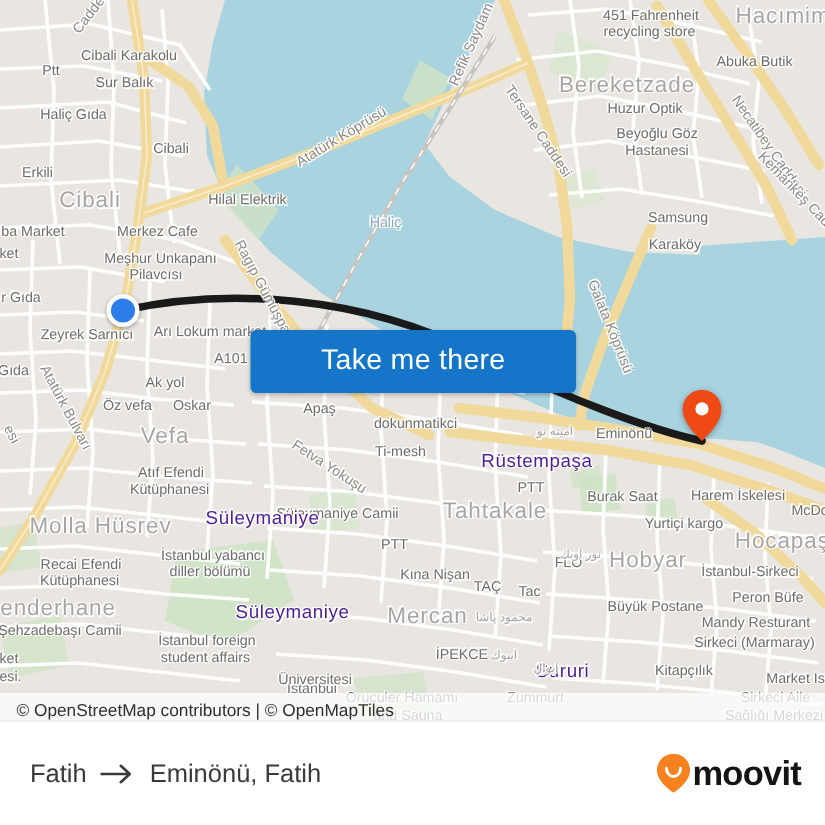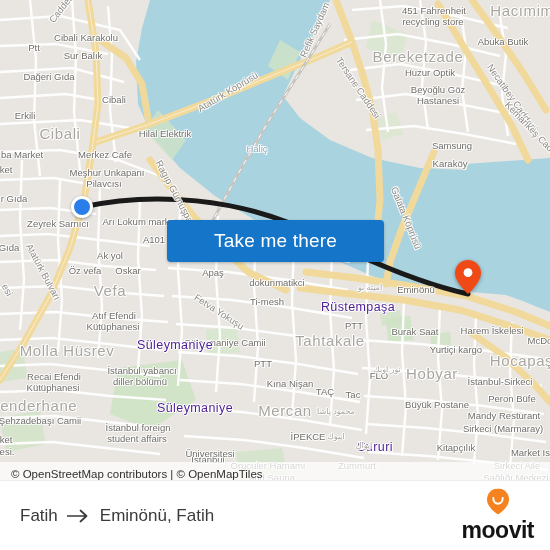--- a/index.html
+++ b/index.html
@@ -95,21 +95,21 @@
   }
   #trip-summary {
     display: flex; align-items: center; gap: 9px;
     margin-left: 20px;
     font-size: 17px; color: #3a3a3a;
   }
   #trip-arrow-icon { display:block; }
   #moovit-logo {
     position: absolute; right: 16px; top: 50%;
     transform: translateY(-50%);
-    display: flex; align-items: center; gap: 2px; flex-direction: column;
+    display: flex; align-items: center; gap: 2px;
   }
   #moovit-wordmark {
     font-size: 23px; font-weight: bold; color: #141414;
     letter-spacing: -0.5px;
   }
 </style>
 </head>
 <body>
 
 <div id="page">
@@ -242,21 +242,21 @@
 
         <path d="M82,207 C150,192 240,196 318,236 C378,266 432,286 468,294" fill="none" stroke="#1a1a1a" stroke-width="5" stroke-linecap="round" stroke-linejoin="round"></path>
       </g>
     </svg>
 
     <div id="map-labels">
         <div class="maplabel road" style="left: 62px; top: 8px; transform: translate(-50%, -50%) rotate(-52deg);">Caddesi</div>
         <div class="maplabel poi" style="left: 86px; top: 38px;">Cibali Karakolu</div>
         <div class="maplabel poi" style="left: 34px; top: 48px;">Ptt</div>
         <div class="maplabel poi" style="left: 83px; top: 56px;">Sur Balık</div>
-        <div class="maplabel poi" style="left: 49px; top: 77px;">Dağeri Gıda</div>
+        <div class="maplabel poi" style="left: 49px; top: 77px;">Haliç Gıda</div>
         <div class="maplabel poi" style="left: 114px; top: 100px;">Cibali</div>
         <div class="maplabel poi" style="left: 25px; top: 116px;">Erkili</div>
         <div class="maplabel place" style="left: 60px; top: 134px;">Cibali</div>
         <div class="maplabel poi" style="left: 117px; top: 134px; margin-left: 48px;">Hilal Elektrik</div>
         <div class="maplabel poi" style="left: 22px; top: 155px;">ba Market</div>
         <div class="maplabel poi" style="left: 6px; top: 170px;">ket</div>
         <div class="maplabel poi" style="left: 105px; top: 155px;">Merkez Cafe</div>
         <div class="maplabel poi" style="left: 107px; top: 173px;">Meşhur Unkapanı</div>
         <div class="maplabel poi" style="left: 104px; top: 184px;">Pilavcısı</div>
         <div class="maplabel poi" style="left: 14px; top: 199px;">r Gıda</div>

